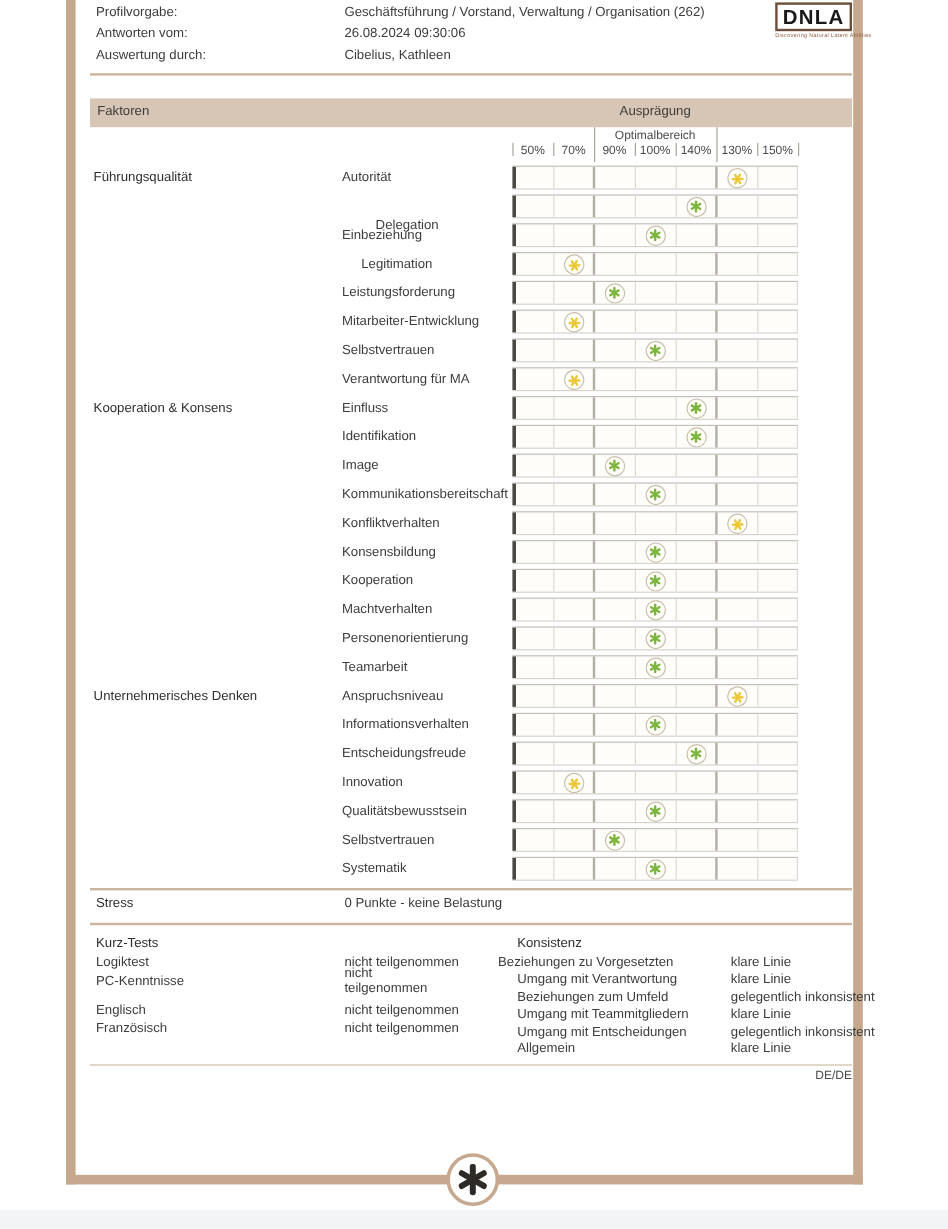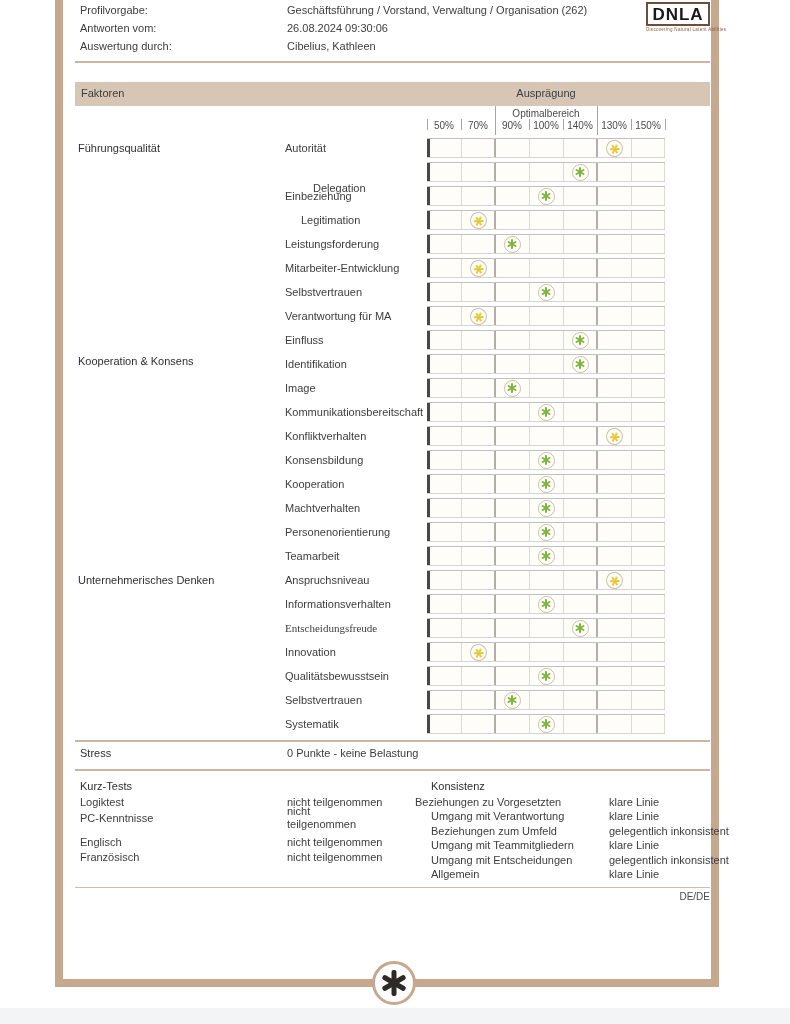--- a/index.html
+++ b/index.html
@@ -216,21 +216,21 @@
         <div class="gline gl-thin" style="left:204px;"></div>
         <div class="gline gl-med" style="left:67px;"></div>
         <div class="gline gl-med" style="left:169px;"></div>
         <div class="gline gl-thin" style="left:237px;"></div>
       </div>
       <div class="marker m-out" style="left:469.5px;top:307.5px;">
         <span class="spoke s1"></span>
         <span class="spoke s2"></span>
         <span class="spoke s3"></span>
       </div>
-      <div class="abs txt b" style="left:78px;top:334px;margin-top:21px;">Kooperation &amp; Konsens</div>
+      <div class="abs txt b" style="left:78px;top:334px;">Kooperation &amp; Konsens</div>
       <div class="abs txt" style="left:285px;top:334px;">Einfluss</div>
       <div class="abs gridbox" style="left:427px;top:330px;width:238px;height:20px;">
         <div class="gline gl-dark" style="left:0;"></div>
         <div class="gline gl-thin" style="left:34px;"></div>
         <div class="gline gl-thin" style="left:102px;"></div>
         <div class="gline gl-thin" style="left:136px;"></div>
         <div class="gline gl-thin" style="left:204px;"></div>
         <div class="gline gl-med" style="left:67px;"></div>
         <div class="gline gl-med" style="left:169px;"></div>
         <div class="gline gl-thin" style="left:237px;"></div>
@@ -410,21 +410,21 @@
         <div class="gline gl-thin" style="left:204px;"></div>
         <div class="gline gl-med" style="left:67px;"></div>
         <div class="gline gl-med" style="left:169px;"></div>
         <div class="gline gl-thin" style="left:237px;"></div>
       </div>
       <div class="marker m-in" style="left:537.5px;top:595.5px;">
         <span class="spoke s1"></span>
         <span class="spoke s2"></span>
         <span class="spoke s3"></span>
       </div>
-      <div class="abs txt" style="left:285px;top:622px;font-family:Liberation Serif, serif;">Entscheidungsfreude</div>
+      <div class="abs txt" style="left:285px;top:622px;">Entscheidungsfreude</div>
       <div class="abs gridbox" style="left:427px;top:618px;width:238px;height:20px;">
         <div class="gline gl-dark" style="left:0;"></div>
         <div class="gline gl-thin" style="left:34px;"></div>
         <div class="gline gl-thin" style="left:102px;"></div>
         <div class="gline gl-thin" style="left:136px;"></div>
         <div class="gline gl-thin" style="left:204px;"></div>
         <div class="gline gl-med" style="left:67px;"></div>
         <div class="gline gl-med" style="left:169px;"></div>
         <div class="gline gl-thin" style="left:237px;"></div>
       </div>

